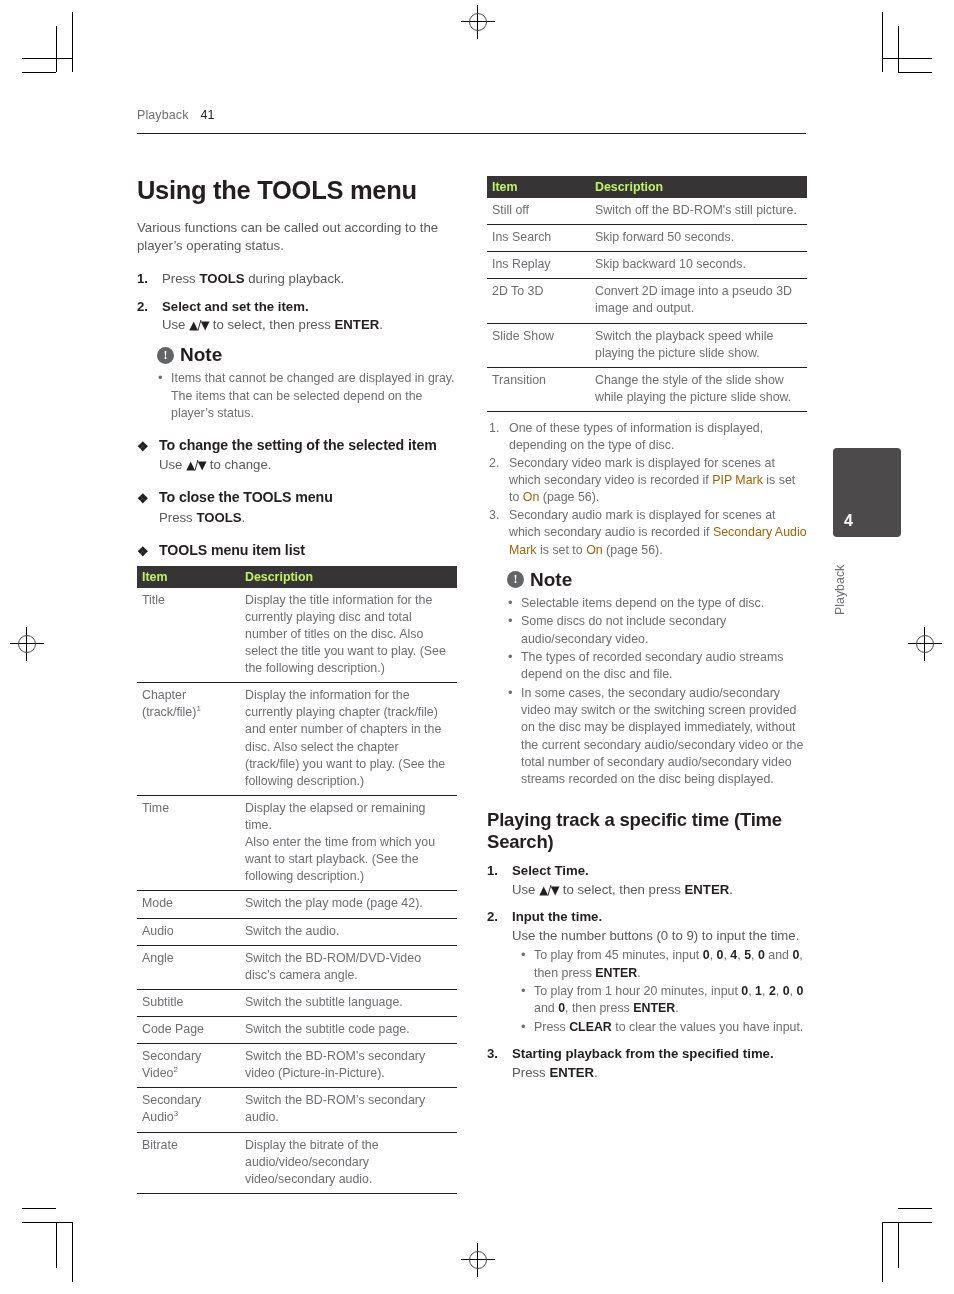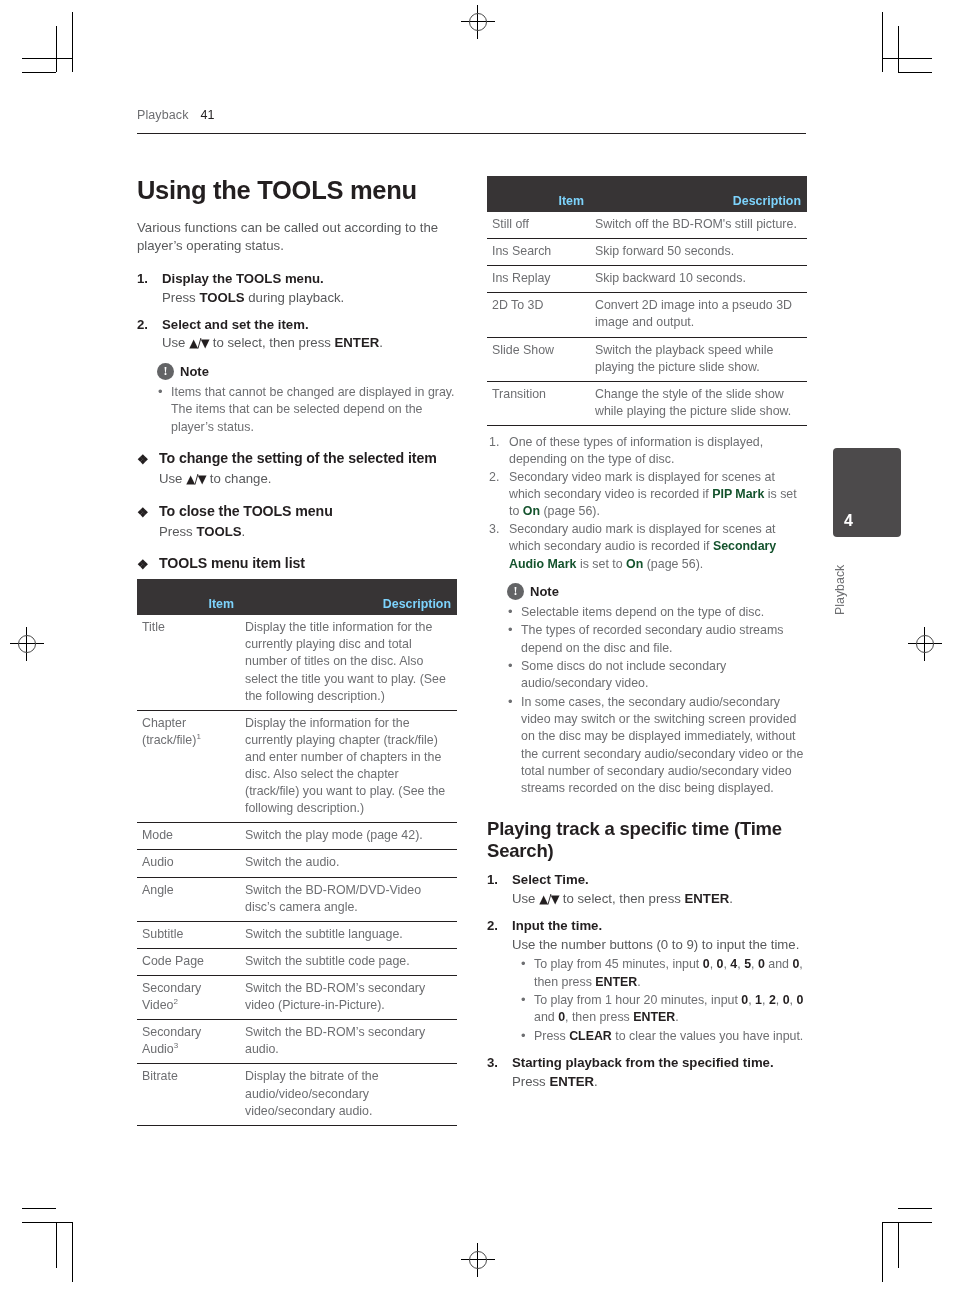--- a/index.html
+++ b/index.html
@@ -176,21 +176,21 @@
     background: #636466;
     color: #ffffff;
     font-size: 12px;
     font-weight: bold;
     line-height: 17px;
     text-align: center;
     margin-right: 6px;
     font-family: "Liberation Serif", serif;
   }
   .note-title {
-    font-size: 13px;
+    font-size: 19px;
     font-weight: bold;
     color: #231f20;
   }
   ul.bullets {
     list-style: none;
     margin: 0;
     padding: 0 0 0 20px;
   }
   ul.bullets > li {
     position: relative;
@@ -221,35 +221,35 @@
     font-size: 12.4px;
     line-height: 1.40;
     color: #6d6e71;
     margin-bottom: 0px;
   }
   ol.footnotes > li > .fn {
     position: absolute;
     left: 2px; top: 0;
     color: #6d6e71;
   }
-  ol.footnotes > li b { color: #14532d; font-weight: bold; }
+  ol.footnotes > li b { color: #a16207; font-weight: normal; }
 
   
   table.spec {
     width: 320px;
     border-collapse: collapse;
     margin-top: 6px;
   }
   table.spec thead th {
     background: #373435;
-    color: #7dd3fc;
+    color: #bef264;
     font-size: 12.4px;
     font-weight: bold;
-    text-align: right;
-    padding: 18px 6px 4px 5px;
+    text-align: left;
+    padding: 4px 6px 4px 5px;
     letter-spacing: 0;
   }
   table.spec thead th.c1 { width: 92px; }
   table.spec tbody td {
     font-size: 12.4px;
     line-height: 1.38;
     color: #6d6e71;
     vertical-align: top;
     padding: 4px 6px 5px 5px;
     border-bottom: 1px solid #231f20;
@@ -349,21 +349,20 @@
   </div>
   <div class="thumb-label">Playback</div>
 
   <div class="col col-left">
     <h1 class="title">Using the TOOLS menu</h1>
     <p class="intro">Various functions can be called out according to the player’s operating status.</p>
 
     <ol class="steps">
       <li>
         <span class="num">1.</span>
-        <span class="step-title"><span>Display the </span><b>TOOLS</b><span> menu.</span></span>
         <span class="step-body"><span>Press </span><b>TOOLS</b><span> during playback.</span></span>
       </li>
       <li>
         <span class="num">2.</span>
         <span class="step-title">Select and set the item.</span>
         <span class="step-body"><span>Use </span><span class="arrows">▲/▼</span><span> to select, then press </span><b>ENTER</b><span>.</span></span>
       </li>
     </ol>
 
     <div class="note">
@@ -400,20 +399,24 @@
       <tbody>
           <tr>
             <td class="c1">Title</td>
             <td>Display the title information for the currently playing disc and total number of titles on the disc. Also select the title you want to play. (See the following description.)</td>
           </tr>
           <tr>
             <td class="c1">Chapter (track/file)<sup class="fnm">1</sup></td>
             <td>Display the information for the currently playing chapter (track/file) and enter number of chapters in the disc. Also select the chapter (track/file) you want to play. (See the following description.)</td>
           </tr>
           <tr>
+            <td class="c1">Time</td>
+            <td>Display the elapsed or remaining time.<br>Also enter the time from which you want to start playback. (See the following description.)</td>
+          </tr>
+          <tr>
             <td class="c1">Mode</td>
             <td>Switch the play mode (page 42).</td>
           </tr>
           <tr>
             <td class="c1">Audio</td>
             <td>Switch the audio.</td>
           </tr>
           <tr>
             <td class="c1">Angle</td>
             <td>Switch the BD-ROM/DVD-Video disc’s camera angle.</td>
@@ -493,22 +496,22 @@
       </li>
     </ol>
 
     <div class="note">
       <div class="note-head">
         <div class="note-icon">!</div>
         <div class="note-title">Note</div>
       </div>
       <ul class="bullets">
         <li>Selectable items depend on the type of disc.</li>
+        <li>Some discs do not include secondary audio/secondary video.</li>
         <li>The types of recorded secondary audio streams depend on the disc and file.</li>
-        <li>Some discs do not include secondary audio/secondary video.</li>
         <li>In some cases, the secondary audio/secondary video may switch or the switching screen provided on the disc may be displayed immediately, without the current secondary audio/secondary video or the total number of secondary audio/secondary video streams recorded on the disc being displayed.</li>
       </ul>
     </div>
 
     <h2 class="subhead">Playing track a specific time (Time Search)</h2>
 
     <ol class="steps">
       <li>
         <span class="num">1.</span>
         <span class="step-title">Select Time.</span>

